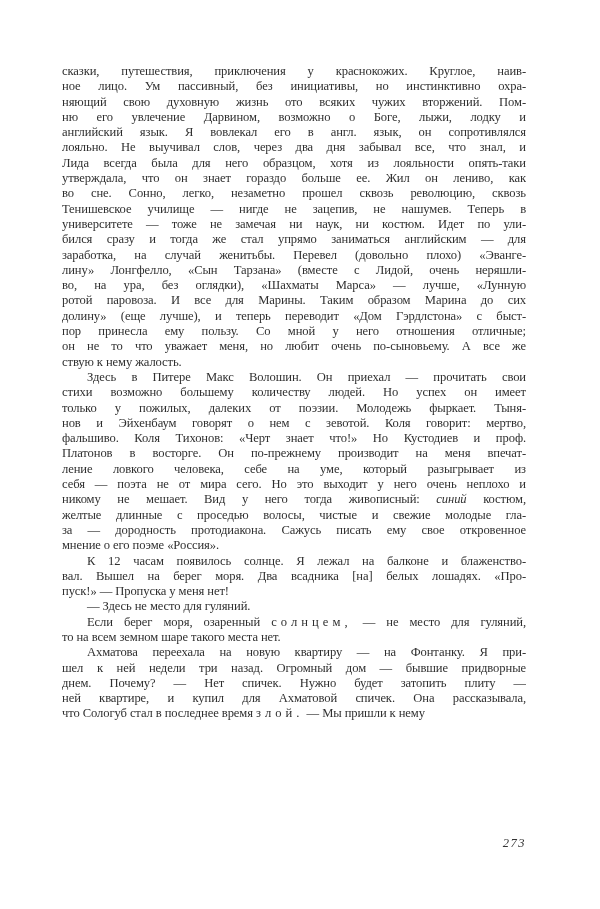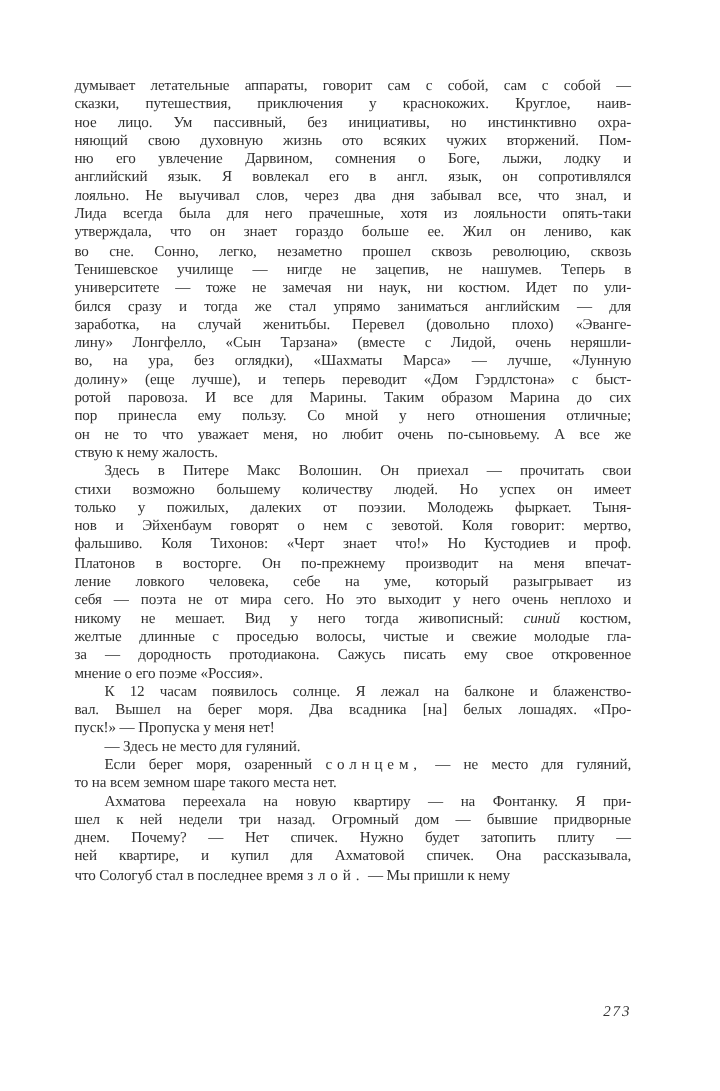--- a/index.html
+++ b/index.html
@@ -46,38 +46,37 @@
     font-style: italic;
     letter-spacing: 1.5px;
     color: #333333;
   }
 </style>
 </head>
 <body>
 
 <div class="page">
   <div class="text-block">
-      <div class="line"><span>думывает летательные аппараты, говорит сам с собой, сам с собой —</span></div>
       <div class="line"><span>сказки, путешествия, приключения у краснокожих. Круглое, наив-</span></div>
       <div class="line"><span>ное лицо. Ум пассивный, без инициативы, но инстинктивно охра-</span></div>
       <div class="line"><span>няющий свою духовную жизнь ото всяких чужих вторжений. Пом-</span></div>
-      <div class="line"><span>ню его увлечение Дарвином, сомнения о Боге, лыжи, лодку и</span></div>
+      <div class="line"><span>ню его увлечение Дарвином, возможно о Боге, лыжи, лодку и</span></div>
       <div class="line"><span>английский язык. Я вовлекал его в англ. язык, он сопротивлялся</span></div>
       <div class="line"><span>лояльно. Не выучивал слов, через два дня забывал все, что знал, и</span></div>
-      <div class="line"><span>Лида всегда была для него прачешные, хотя из лояльности опять-таки</span></div>
+      <div class="line"><span>Лида всегда была для него образцом, хотя из лояльности опять-таки</span></div>
       <div class="line"><span>утверждала, что он знает гораздо больше ее. Жил он лениво, как</span></div>
       <div class="line"><span>во сне. Сонно, легко, незаметно прошел сквозь революцию, сквозь</span></div>
       <div class="line"><span>Тенишевское училище — нигде не зацепив, не нашумев. Теперь в</span></div>
       <div class="line"><span>университете — тоже не замечая ни наук, ни костюм. Идет по ули-</span></div>
       <div class="line"><span>бился сразу и тогда же стал упрямо заниматься английским — для</span></div>
       <div class="line"><span>заработка, на случай женитьбы. Перевел (довольно плохо) «Эванге-</span></div>
       <div class="line"><span>лину» Лонгфелло, «Сын Тарзана» (вместе с Лидой, очень неряшли-</span></div>
       <div class="line"><span>во, на ура, без оглядки), «Шахматы Марса» — лучше, «Лунную</span></div>
+      <div class="line"><span>ротой паровоза. И все для Марины. Таким образом Марина до сих</span></div>
       <div class="line"><span>долину» (еще лучше), и теперь переводит «Дом Гэрдлстона» с быст-</span></div>
-      <div class="line"><span>ротой паровоза. И все для Марины. Таким образом Марина до сих</span></div>
       <div class="line"><span>пор принесла ему пользу. Со мной у него отношения отличные;</span></div>
       <div class="line"><span>он не то что уважает меня, но любит очень по-сыновьему. А все же</span></div>
       <div class="line last"><span>ствую к нему жалость.</span></div>
       <div class="line indent"><span>Здесь в Питере Макс Волошин. Он приехал — прочитать свои</span></div>
       <div class="line"><span>стихи возможно большему количеству людей. Но успех он имеет</span></div>
       <div class="line"><span>только у пожилых, далеких от поэзии. Молодежь фыркает. Тыня-</span></div>
       <div class="line"><span>нов и Эйхенбаум говорят о нем с зевотой. Коля говорит: мертво,</span></div>
       <div class="line"><span>фальшиво. Коля Тихонов: «Черт знает что!» Но Кустодиев и проф.</span></div>
       <div class="line"><span>Платонов в восторге. Он по-прежнему производит на меня впечат-</span></div>
       <div class="line"><span>ление ловкого человека, себе на уме, который разыгрывает из</span></div>

